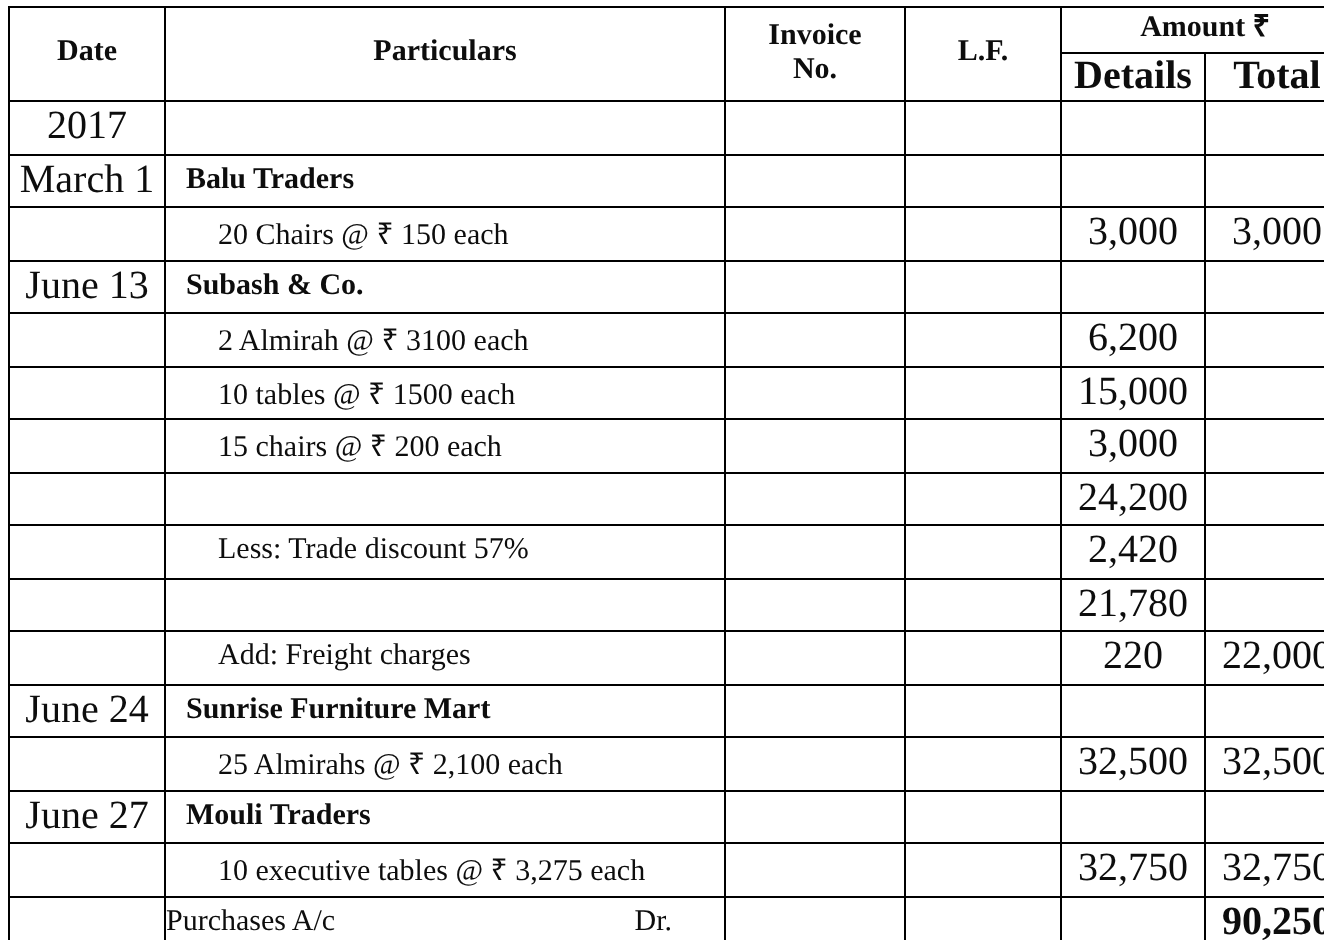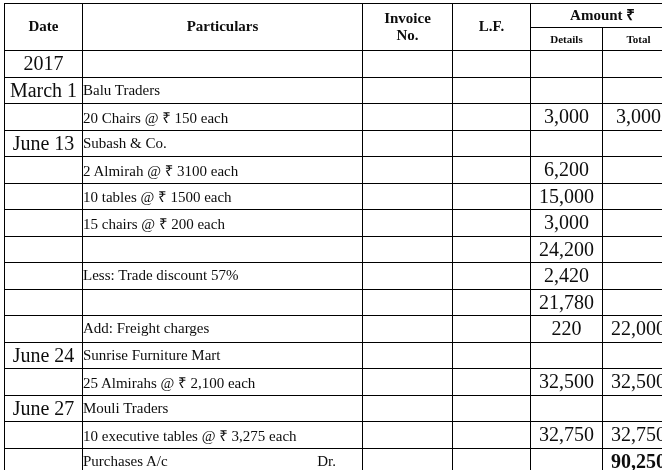--- a/index.html
+++ b/index.html
@@ -41,40 +41,40 @@
   col.c-det      { width: 72px; }
   col.c-tot      { width: 72px; }
 
   thead th {
     text-align: center;
     font-weight: bold;
     font-size: 15px;
     line-height: 1.15;
   }
   th.head-tall { height: 46px; }
-  th.head-sub  { height: 22px; font-size: 11px; margin-top: 36px; }
+  th.head-sub  { height: 22px; font-size: 20px; margin-top: 36px; }
 
   .amount-head { padding-bottom: 2px; }
 
   tbody td { height: 25.5px; }
 
   td.date {
     text-align: center;
     font-size: 20px;
     padding-right: 6px;
   }
 
   td.particulars {
     text-align: left;
     padding-left: 8px;
     font-size: 15px;
     white-space: nowrap;
   }
-  td.particulars.bold { font-weight: normal; }
-  td.particulars.indent { }
+  td.particulars.bold { font-weight: bold; padding-left: 10px; }
+  td.particulars.indent { padding-left: 26px; }
 
   td.num {
     text-align: center;
     padding-right: 9px;
     font-size: 20px;
   }
   td.num.bold { font-weight: bold; }
 
   td.blank { }
 

